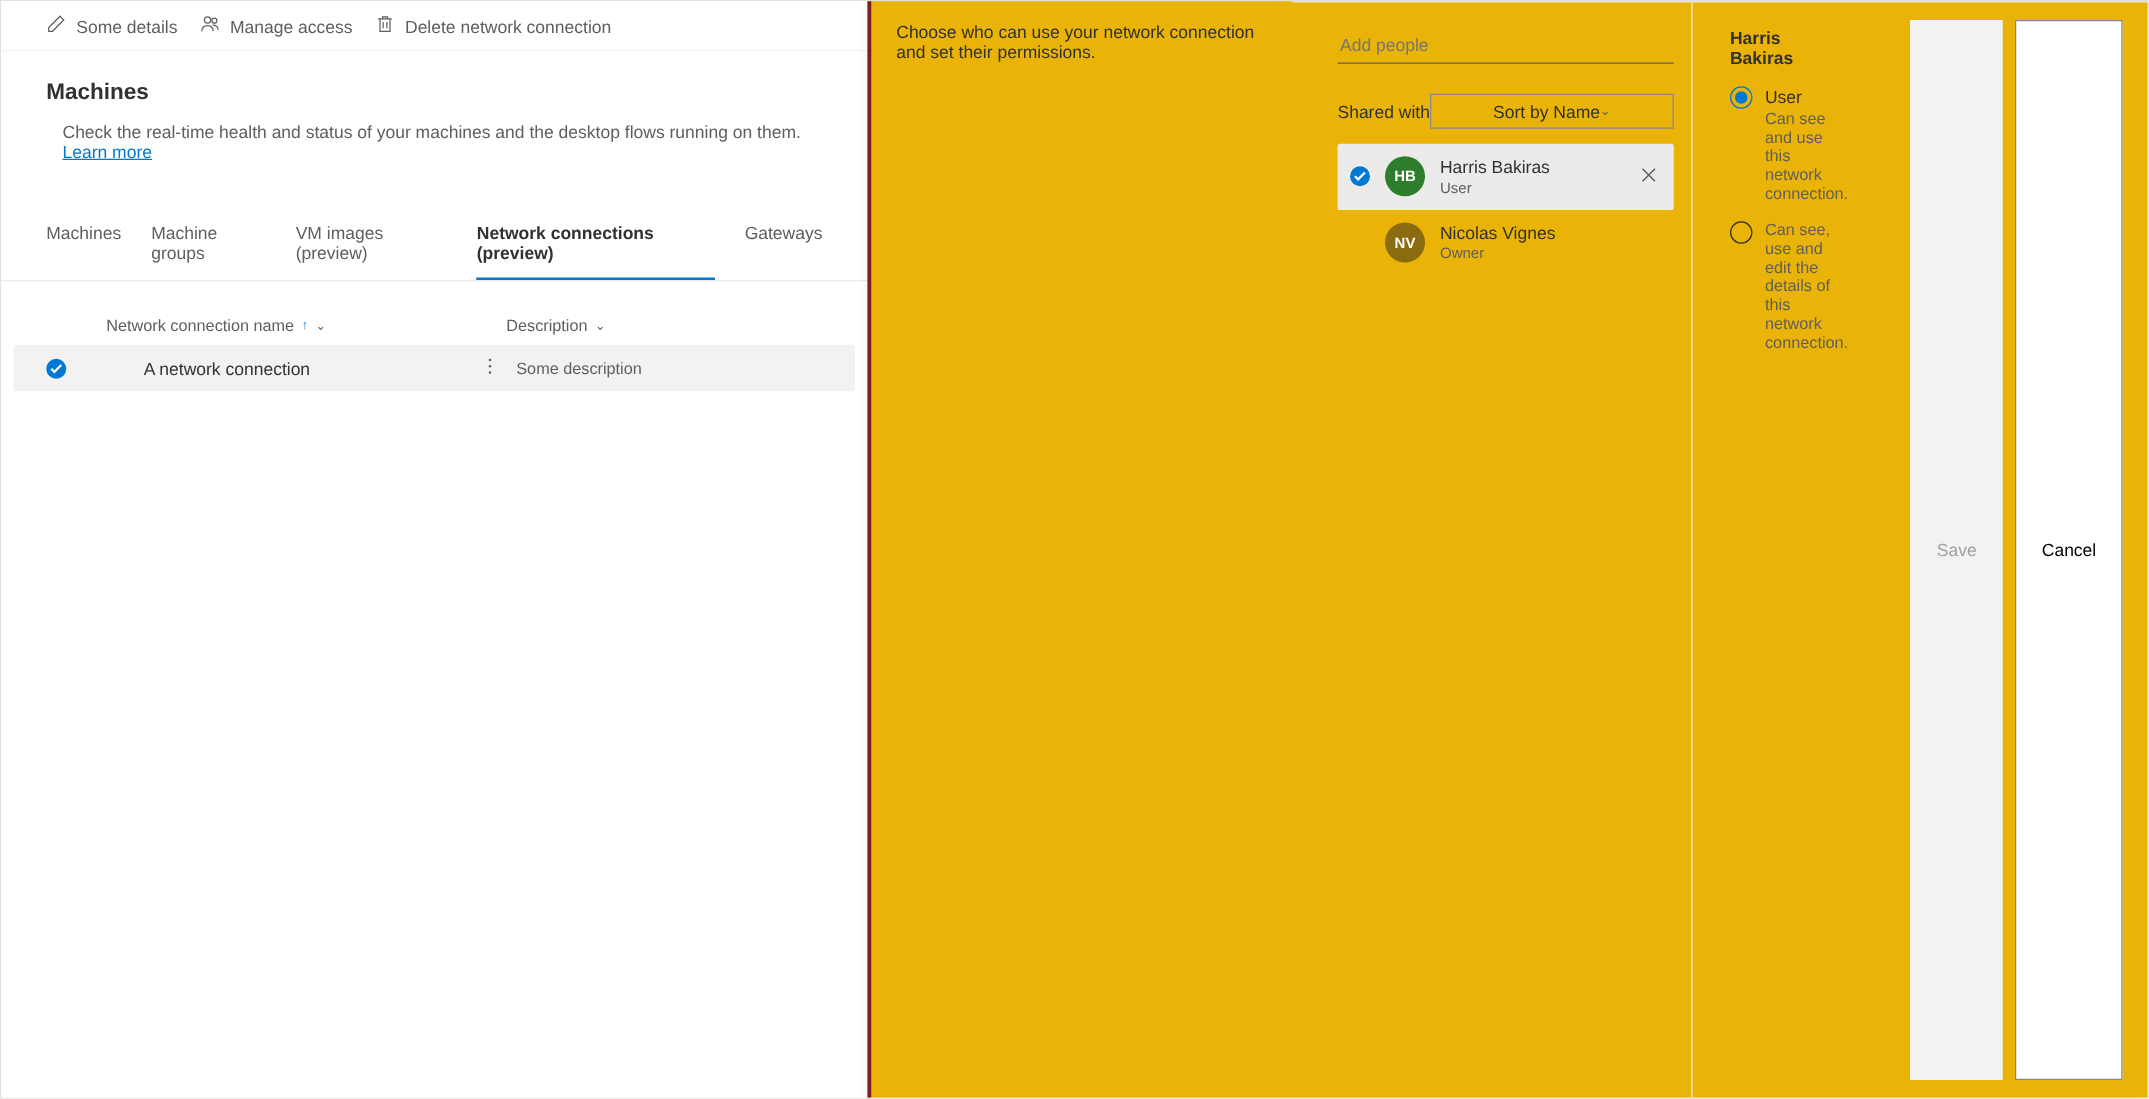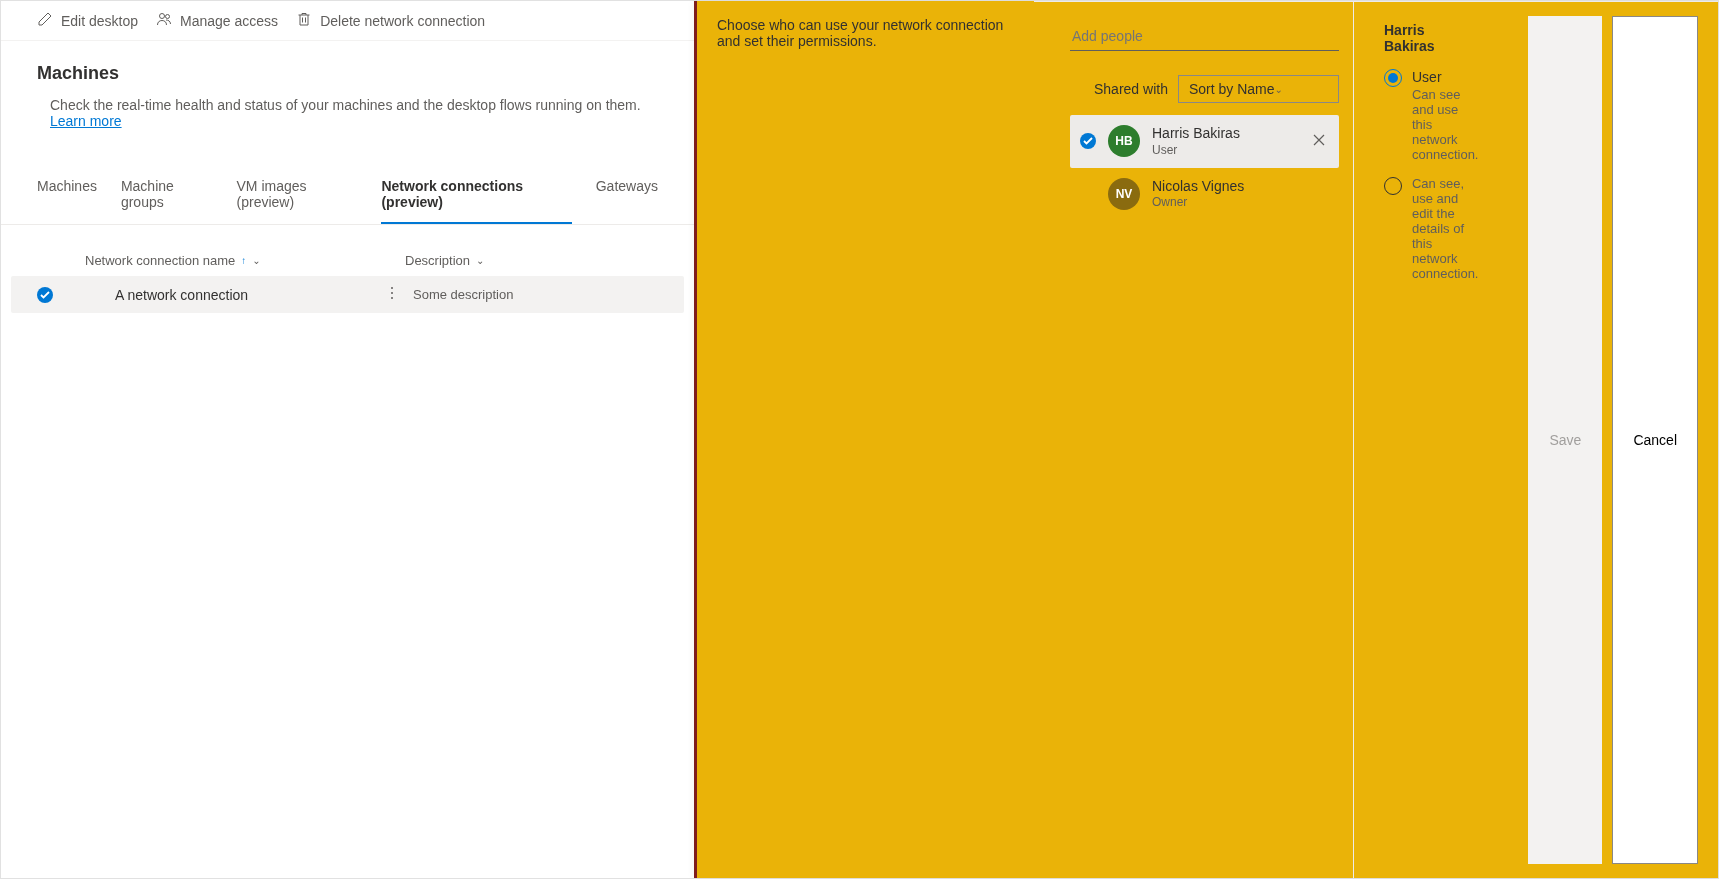--- a/index.html
+++ b/index.html
@@ -145,31 +145,29 @@
     font-size: 14px;
     padding: 6px 2px;
     outline: none;
     width: 100%;
     background: transparent;
     color: #323130;
   }
   .shared-row {
     display: flex;
     align-items: center;
-    gap: 10px;
     margin-top: 24px;
     font-size: 14px;
     color: #323130;
-    margin-left: 24px;
   }
   .sort-select {
     flex: 1;
     display: flex;
     align-items: center;
-    justify-content: flex-start;
+    justify-content: center;
     border: 1px solid #8a8886;
     padding: 5px 10px;
     cursor: pointer;
     font-size: 14px;
   }
   .person-list { margin-top: 12px; }
   .person-item {
     display: flex;
     align-items: center;
     gap: 12px;
@@ -244,21 +242,21 @@
 
 <div class="app">
   <div class="main">
     <div class="cmdbar">
       <div class="cmd">
         <span>
           <svg viewBox="0 0 16 16" fill="none" stroke="#605e5c" stroke-width="1">
               <path d="M11 2l3 3-9 9H2v-3l9-9z"></path>
             </svg>
         </span>
-        <span>Edit desktop</span>
+        <span>Some details</span>
       </div>
       <div class="cmd">
         <span>
           <svg viewBox="0 0 16 16" fill="none" stroke="#605e5c" stroke-width="1">
               <circle cx="6" cy="5" r="2.5"></circle>
               <path d="M1.5 14c0-3 2-4.5 4.5-4.5S10.5 11 10.5 14"></path>
               <circle cx="11.5" cy="5.5" r="2"></circle>
               <path d="M10 9c2 0 4.5 1 4.5 4"></path>
             </svg>
         </span>

